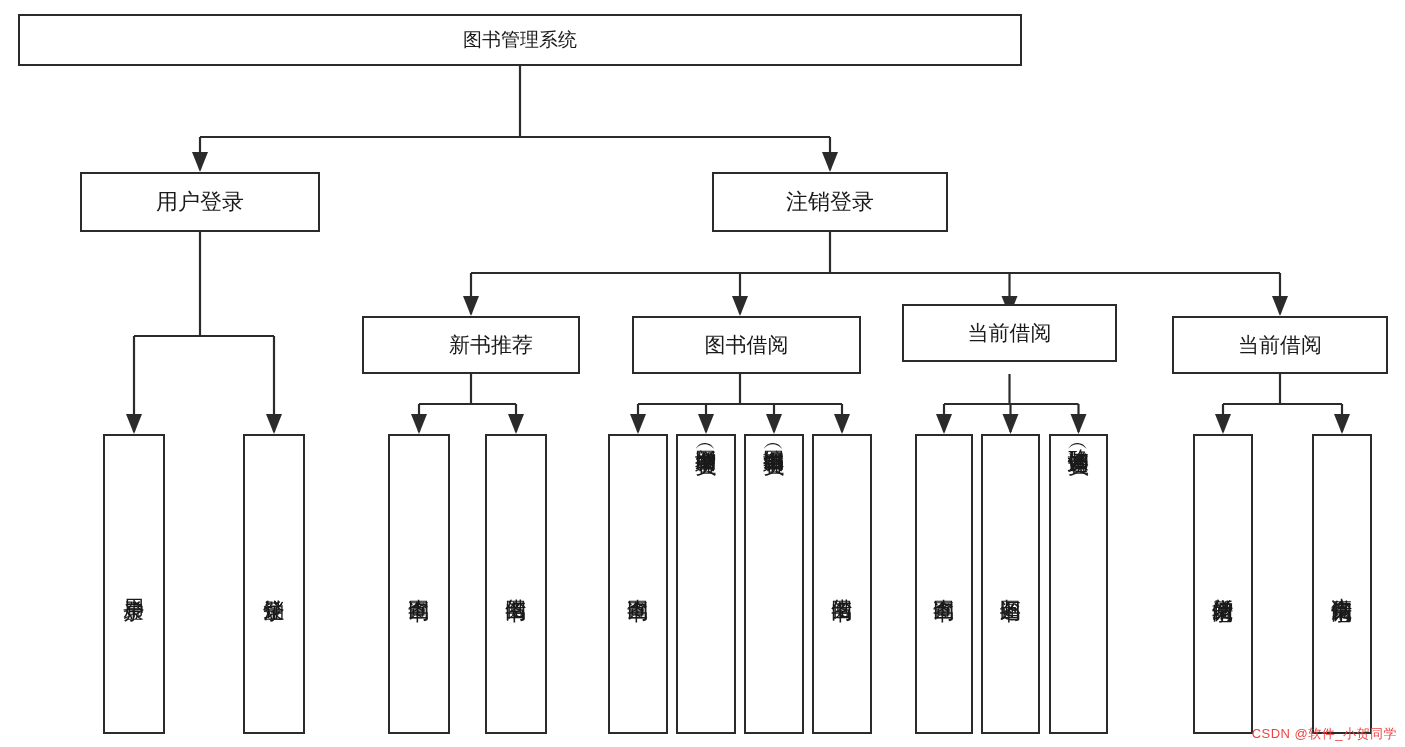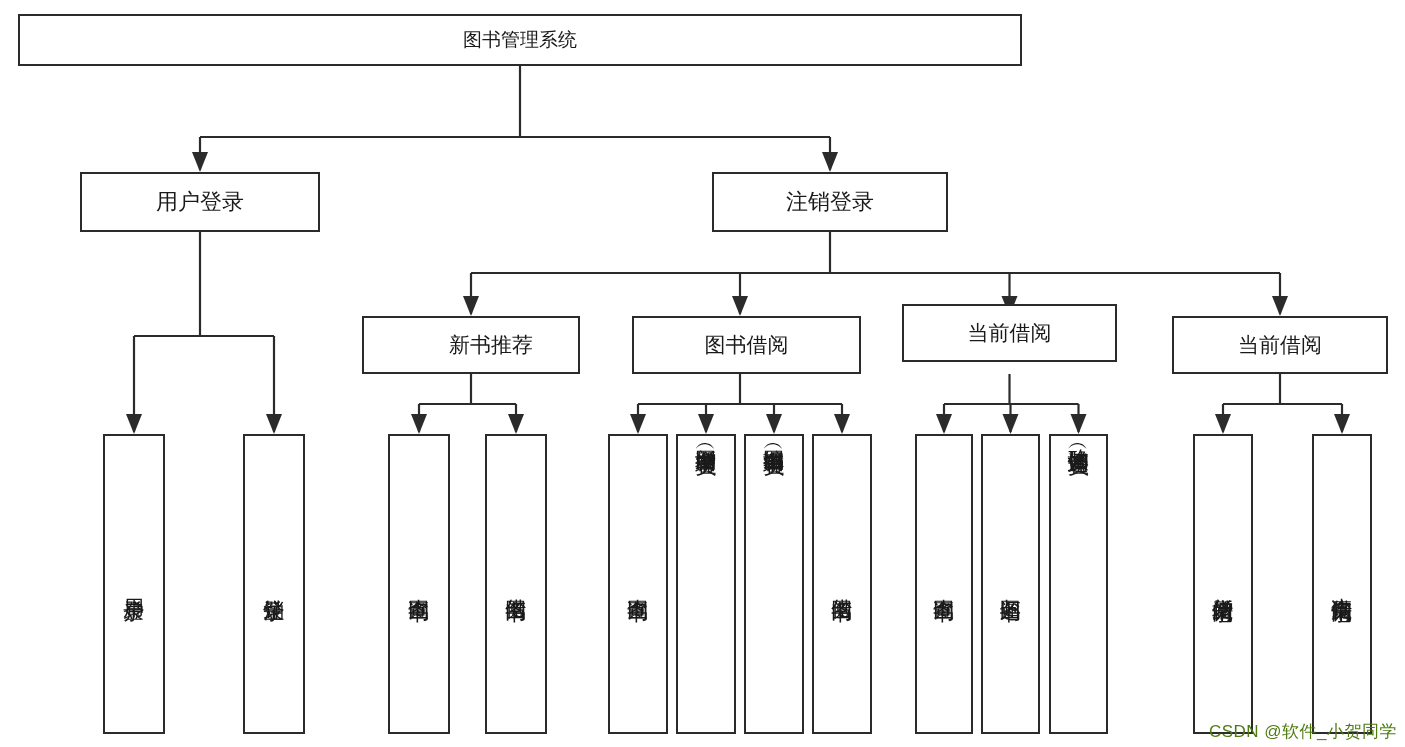--- a/index.html
+++ b/index.html
@@ -58,22 +58,22 @@
     color: #1a1a1a;
   }
   .vtext.overflow {
     position: absolute;
     top: -4px;
   }
   .watermark {
     position: absolute;
     right: 8px;
     bottom: 4px;
-    font-size: 17px;
-    color: #4d7c0f;
+    font-size: 13px;
+    color: #ef4444;
     letter-spacing: 0.5px;
     white-space: nowrap;
   }
 </style>
 </head>
 <body>
 
 <div id="canvas">
   <svg id="wires" viewBox="0 0 1405 747">
       <line x1="520" y1="66" x2="520" y2="137" stroke="#2b2b2b" stroke-width="2.2"></line>

